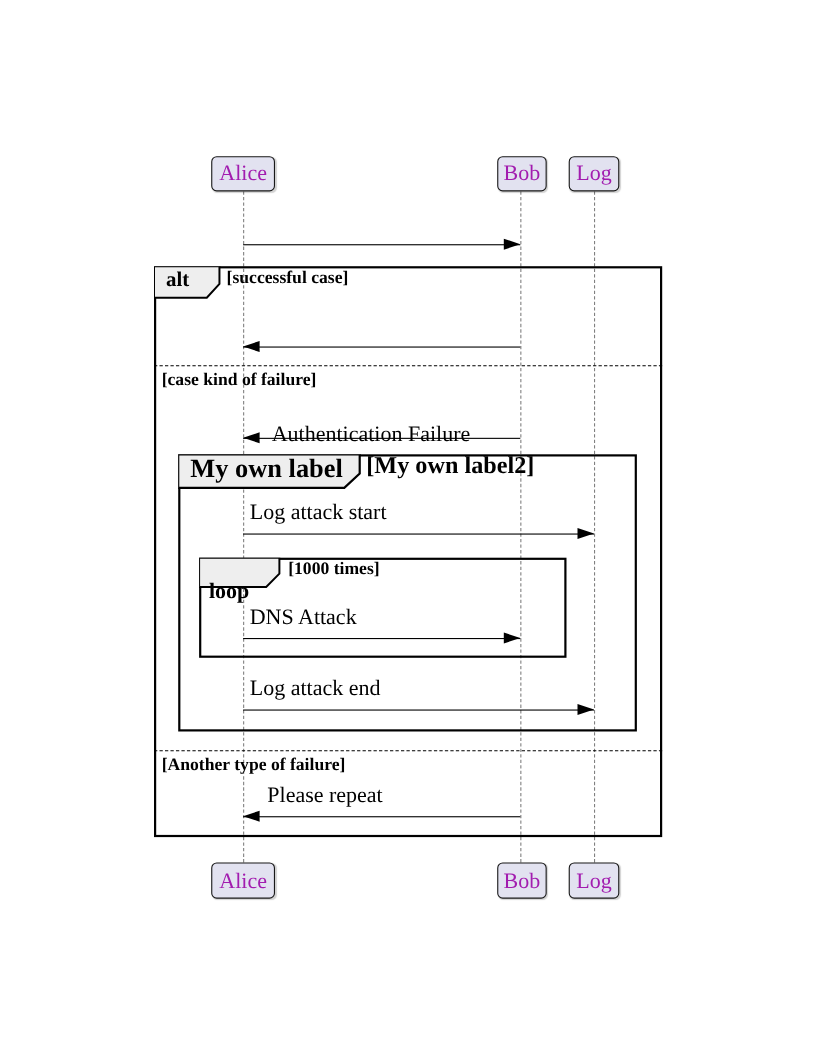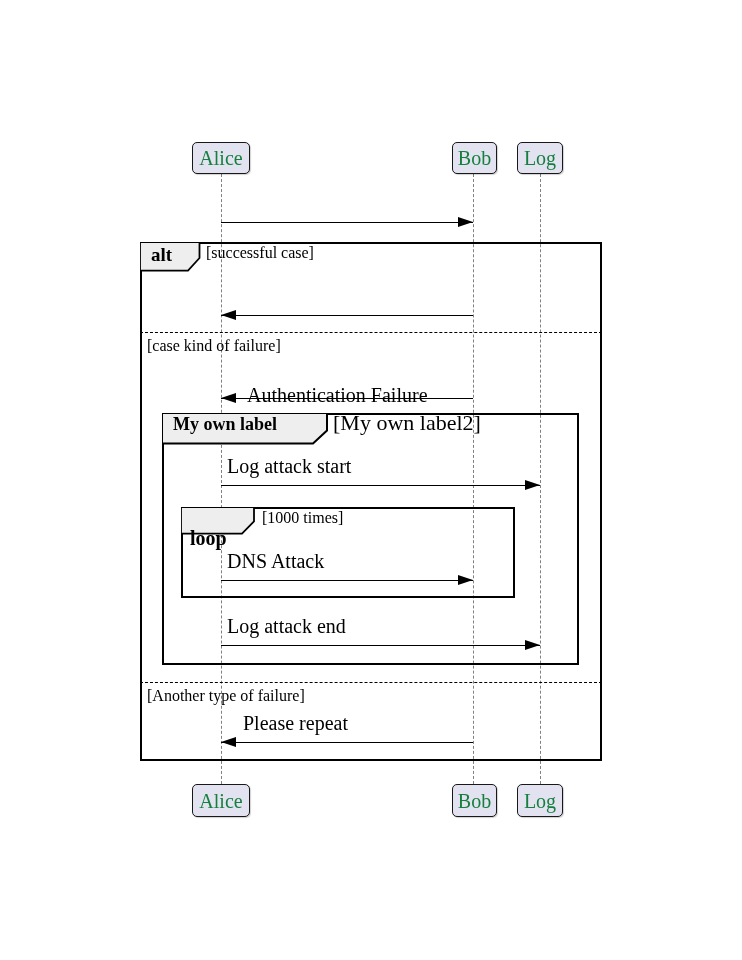--- a/index.html
+++ b/index.html
@@ -5,37 +5,37 @@
   html,body { margin:0; padding:0; background:#ffffff; }
   #canvas {
     position:relative; width:742px; height:960px; background:#ffffff;
     font-family:"Liberation Serif","DejaVu Serif",serif; color:#000;
     overflow:hidden;
   }
   .actor {
     position:absolute; box-sizing:border-box;
     background:#E2E2F0; border:1.6px solid #181818; border-radius:5px;
     display:flex; align-items:center; justify-content:center;
-    font-size:20px; line-height:20px; color:#15803d;
+    font-size:20px; line-height:20px; color:#a21caf;
     box-shadow:1px 1px 1px rgba(0,0,0,0.18);
   }
   .lifeline {
     position:absolute; width:0; border-left:1.5px dashed #808080;
   }
   .frame {
     position:absolute; box-sizing:border-box; border:2px solid #000;
     background:transparent;
   }
   .frame.thick { border-width:2.5px; }
   .pentagon { position:absolute; }
   .op-label {
     position:absolute; font-weight:bold; white-space:nowrap;
   }
   .guard {
-    position:absolute; font-weight:normal; font-size:16px; line-height:18px;
+    position:absolute; font-weight:bold; font-size:16px; line-height:18px;
     white-space:nowrap;
   }
   .divider {
     position:absolute; height:0; border-top:1.7px dashed #000;
   }
   .msg-label {
     position:absolute; font-size:20px; line-height:24px; white-space:nowrap;
   }
   .msg-line {
     position:absolute; height:1.5px; background:#000;
@@ -87,21 +87,21 @@
   <div class="guard" style="left:147px; top:337px;">[case kind of failure]</div>
 
   <div class="msg-label" style="left:247px; top:362px;margin-top:21px;">Authentication Failure</div>
   <div class="msg-line" style="left:221px; top:397.5px; width:252px;"></div>
   <div class="arrow-l" style="left:221px; top:392.5px;"></div>
 
   <div class="frame thick" style="left:162px; top:413px; width:417px; height:252px;"></div>
   <svg class="pentagon" style="left:162px; top:413px;" width="167" height="32" viewBox="0 0 167 32">
     <path d="M0,0 H165 V17.5 L151,30.5 H0 Z" fill="#EEEEEE" stroke="#000000" stroke-width="2"></path>
   </svg>
-  <div class="op-label" style="left:173px; top:414px; font-size:18px;">My own label</div>
+  <div class="op-label" style="left:173px; top:414px; font-size:24px;">My own label</div>
   <div class="guard" style="left:333px; top:414px; font-size:22px;">[My own label2]</div>
 
   <div class="msg-label" style="left:227px; top:454px;">Log attack start</div>
   <div class="msg-line" style="left:221px; top:484.5px; width:319px;"></div>
   <div class="arrow-r" style="left:525px; top:479.5px;"></div>
 
   <div class="frame" style="left:181px; top:507px; width:334px; height:91px;"></div>
   <svg class="pentagon" style="left:181px; top:507px;" width="75" height="28" viewBox="0 0 75 28">
     <path d="M0,0 H73 V14.5 L61,26.6 H0 Z" fill="#EEEEEE" stroke="#000000" stroke-width="1.8"></path>
   </svg>

